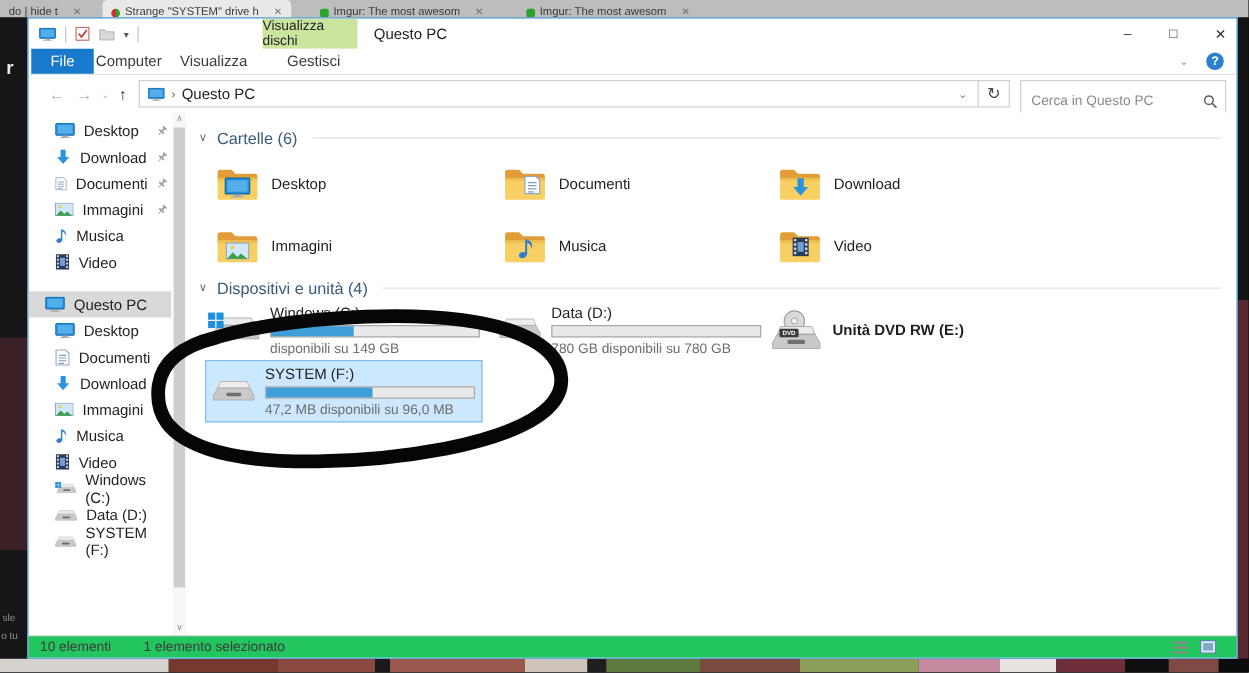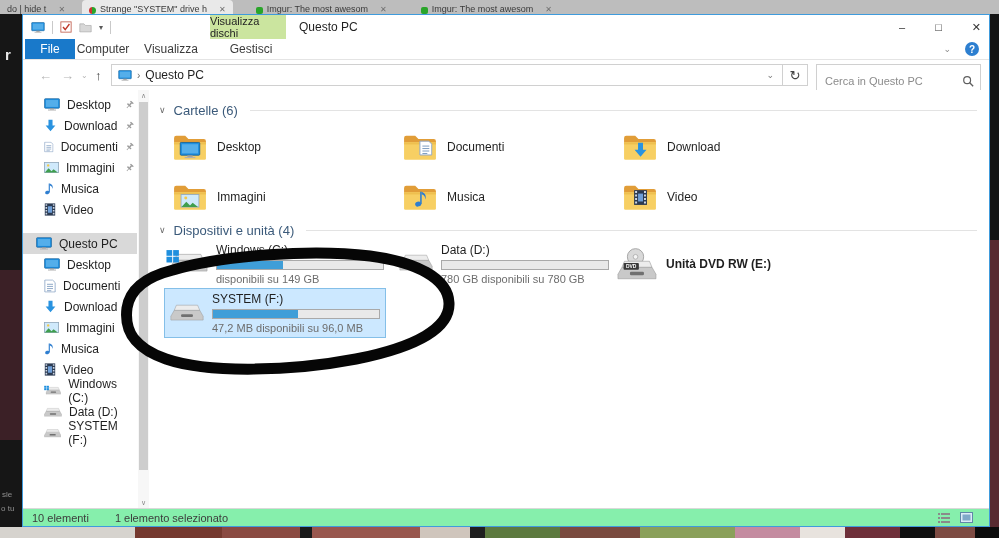--- a/index.html
+++ b/index.html
@@ -99,21 +99,21 @@
   .dtile .nm{font-size:12px;line-height:15px;}
   .bar{width:168px;height:10px;border:1px solid #a9a9a9;background:#e9e9e9;margin-top:2px;box-sizing:border-box;}
   .bar .fill{height:100%;background:#3f9ed8;}
   .free{font-size:11px;color:#6d6d6d;margin-top:3px;white-space:nowrap;}
   .dtile.sel{background:#cce8ff;border:1px solid #84bfe8;}
   .dvd-tile{position:absolute;display:flex;align-items:center;gap:8px;}
   .dvd-tile .nm{font-size:12px;}
 
   
   .status{position:absolute;left:0;bottom:0;width:100%;height:18px;border-top:1px solid #d9d9d9;
-    background:#86efac;display:flex;align-items:center;font-size:11px;color:#3c3c3c;box-sizing:border-box;}
+    background:#22c55e;display:flex;align-items:center;font-size:11px;color:#3c3c3c;box-sizing:border-box;}
   .status .s1{margin-left:9px;}
   .status .s2{margin-left:26px;}
   .views{margin-left:auto;margin-right:16px;display:flex;gap:10px;align-items:center;}
 
   
   .circle{position:absolute;left:118px;top:246px;width:340px;height:135px;pointer-events:none;z-index:6;}
 
   svg{display:block;}
   .hidden-defs{position:absolute;width:0;height:0;overflow:hidden;}
 </style>

